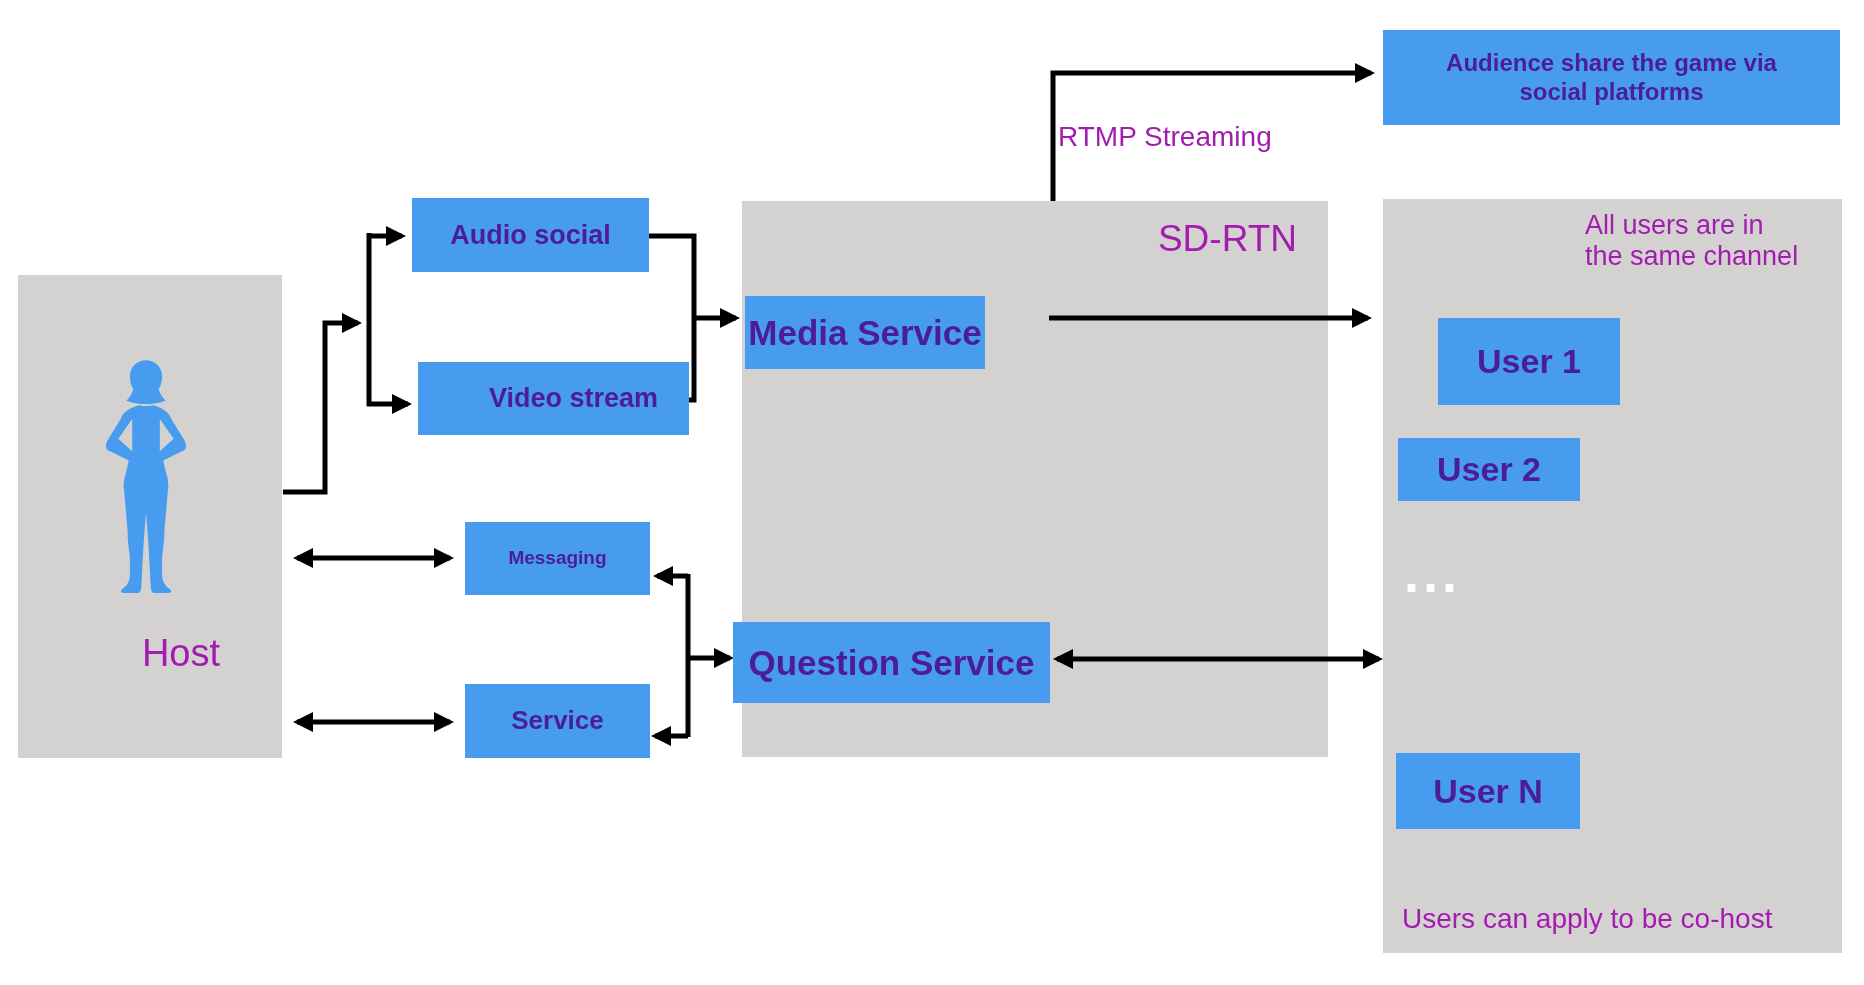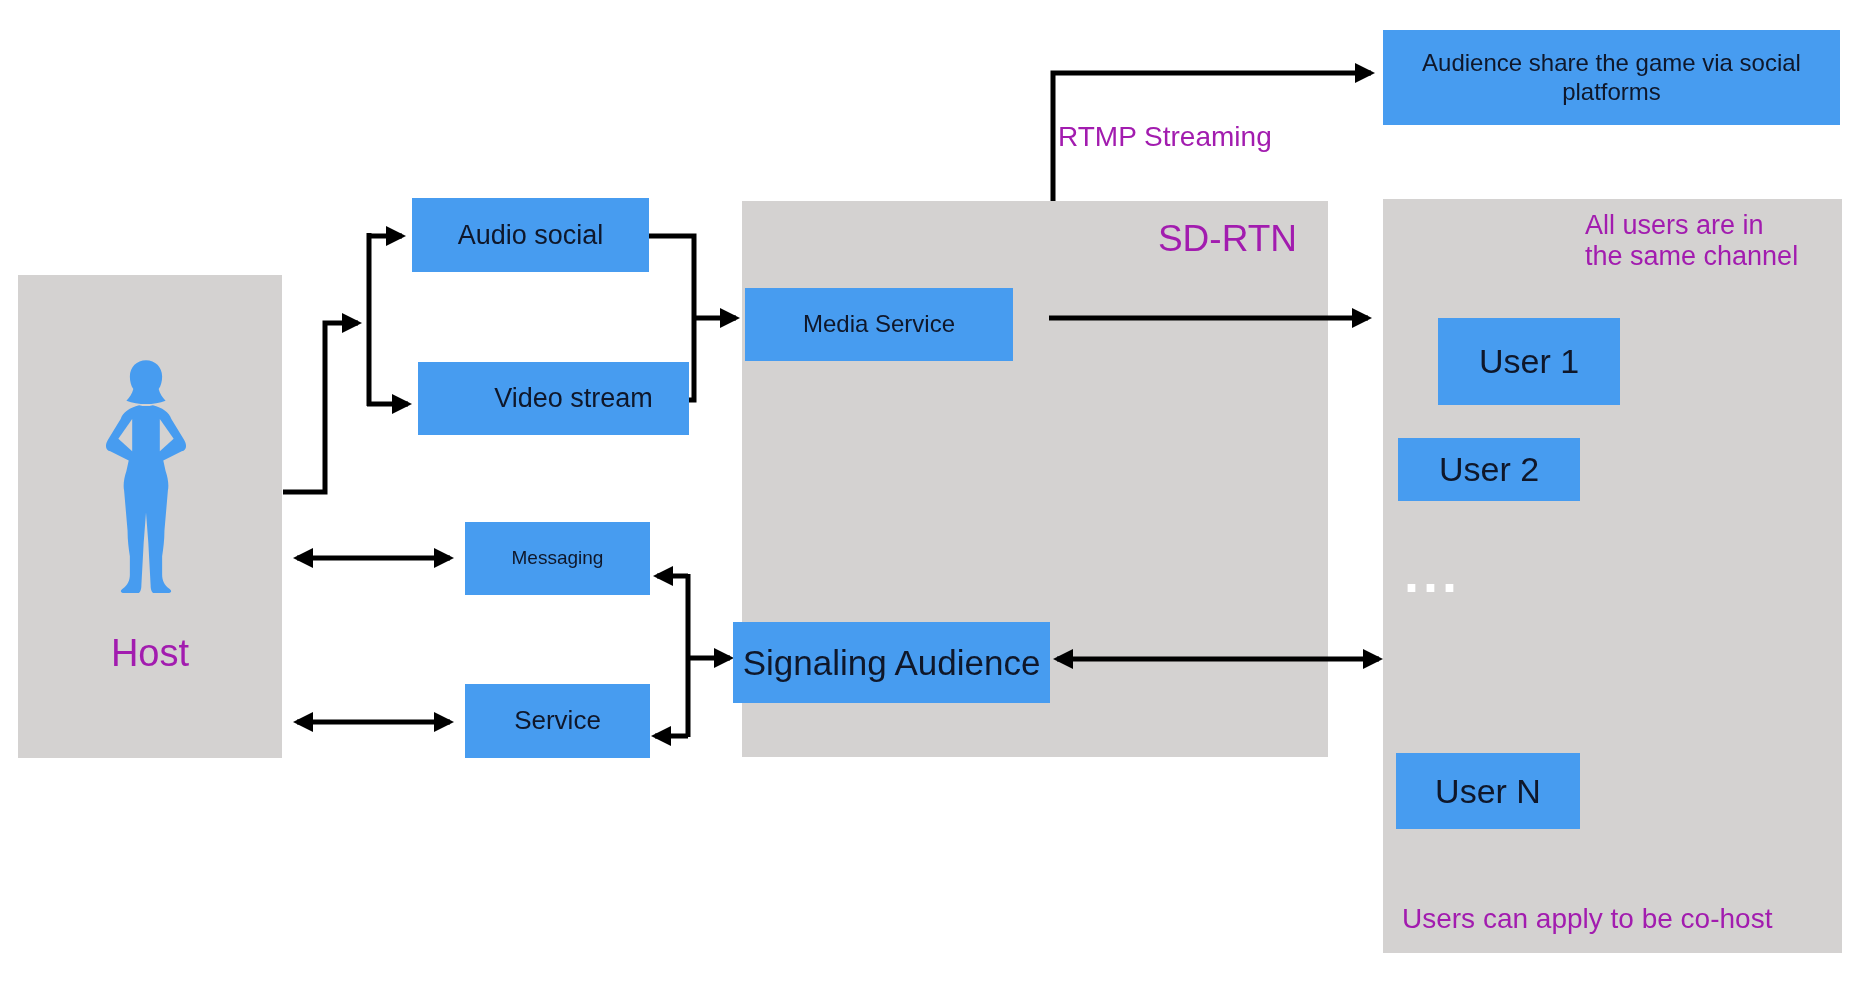--- a/index.html
+++ b/index.html
@@ -3,27 +3,27 @@
 <meta charset="utf-8">
 <style>
   html,body{margin:0;padding:0;background:#ffffff;}
   .canvas{
     position:relative;width:1864px;height:985px;background:#ffffff;
     font-family:"Liberation Sans",sans-serif;overflow:hidden;
   }
   .panel{position:absolute;background:#d4d2d1;z-index:1;}
   .lines{position:absolute;left:0;top:0;z-index:2;}
   .bluebox{
-    position:absolute;background:#479cf0;color:#0f172a;z-index:3;
+    position:absolute;background:#479cf0;color:#4c1d95;z-index:3;
     display:flex;align-items:center;justify-content:center;text-align:center;
-    font-weight:400;line-height:1.2;
+    font-weight:700;line-height:1.2;
   }
   .blacklabel{position:absolute;color:#a21caf;font-weight:400;z-index:3;}
   .figure{position:absolute;z-index:3;}
-  .host-label{font-size:38px;text-align:center;}
+  .host-label{font-size:38px;text-align:center;padding-left:31px;}
   .sdrtn-title{font-size:37px;text-align:right;}
   .rtmp-label{font-size:28px;}
   .note{line-height:1.16;white-space:pre-line;}
   .dots{
     position:absolute;z-index:3;color:#ffffff;font-weight:700;
     font-size:54px;line-height:54px;letter-spacing:4px;
   }
 </style>
 </head>
 <body>
@@ -90,22 +90,22 @@
 
   <div class="blacklabel host-label" style="left:18px;top:632px;width:264px;">Host</div>
 
   <div class="bluebox" style="left:412px;top:198px;width:237px;height:74px;font-size:27px;">Audio social</div>
   <div class="bluebox" style="left:418px;top:362px;width:231px;height:73px;font-size:27px;padding-left:40px;">Video stream</div>
 
   <div class="bluebox" style="left:465px;top:522px;width:185px;height:73px;font-size:19px;">Messaging</div>
   <div class="bluebox" style="left:465px;top:684px;width:185px;height:74px;font-size:26px;">Service</div>
 
   <div class="blacklabel sdrtn-title" style="left:1033px;top:218px;width:264px;">SD-RTN</div>
-  <div class="bluebox" style="left:745px;top:288px;width:268px;height:73px;font-size:24px;">Media Service</div>
-  <div class="bluebox" style="left:733px;top:622px;width:317px;height:81px;font-size:35px;">Signaling Audience</div>
+  <div class="bluebox" style="left:745px;top:296px;width:240px;height:73px;font-size:35px;">Media Service</div>
+  <div class="bluebox" style="left:733px;top:622px;width:317px;height:81px;font-size:35px;">Question Service</div>
 
   <div class="blacklabel rtmp-label" style="left:1058px;top:121px;">RTMP Streaming</div>
   <div class="bluebox" style="left:1383px;top:30px;width:457px;height:95px;font-size:24px;padding:0 30px;box-sizing:border-box;">Audience share the game via social platforms</div>
 
   <div class="blacklabel note" style="left:1585px;top:210px;width:255px;font-size:27px;">All users are in
 the same channel</div>
   <div class="bluebox" style="left:1398px;top:318px;width:182px;height:87px;font-size:34px;margin-left:40px;">User 1</div>
   <div class="bluebox" style="left:1398px;top:438px;width:182px;height:63px;font-size:34px;">User 2</div>
   <div class="dots" style="left:1404px;top:546px;">...</div>
   <div class="bluebox" style="left:1396px;top:753px;width:184px;height:76px;font-size:34px;">User N</div>

